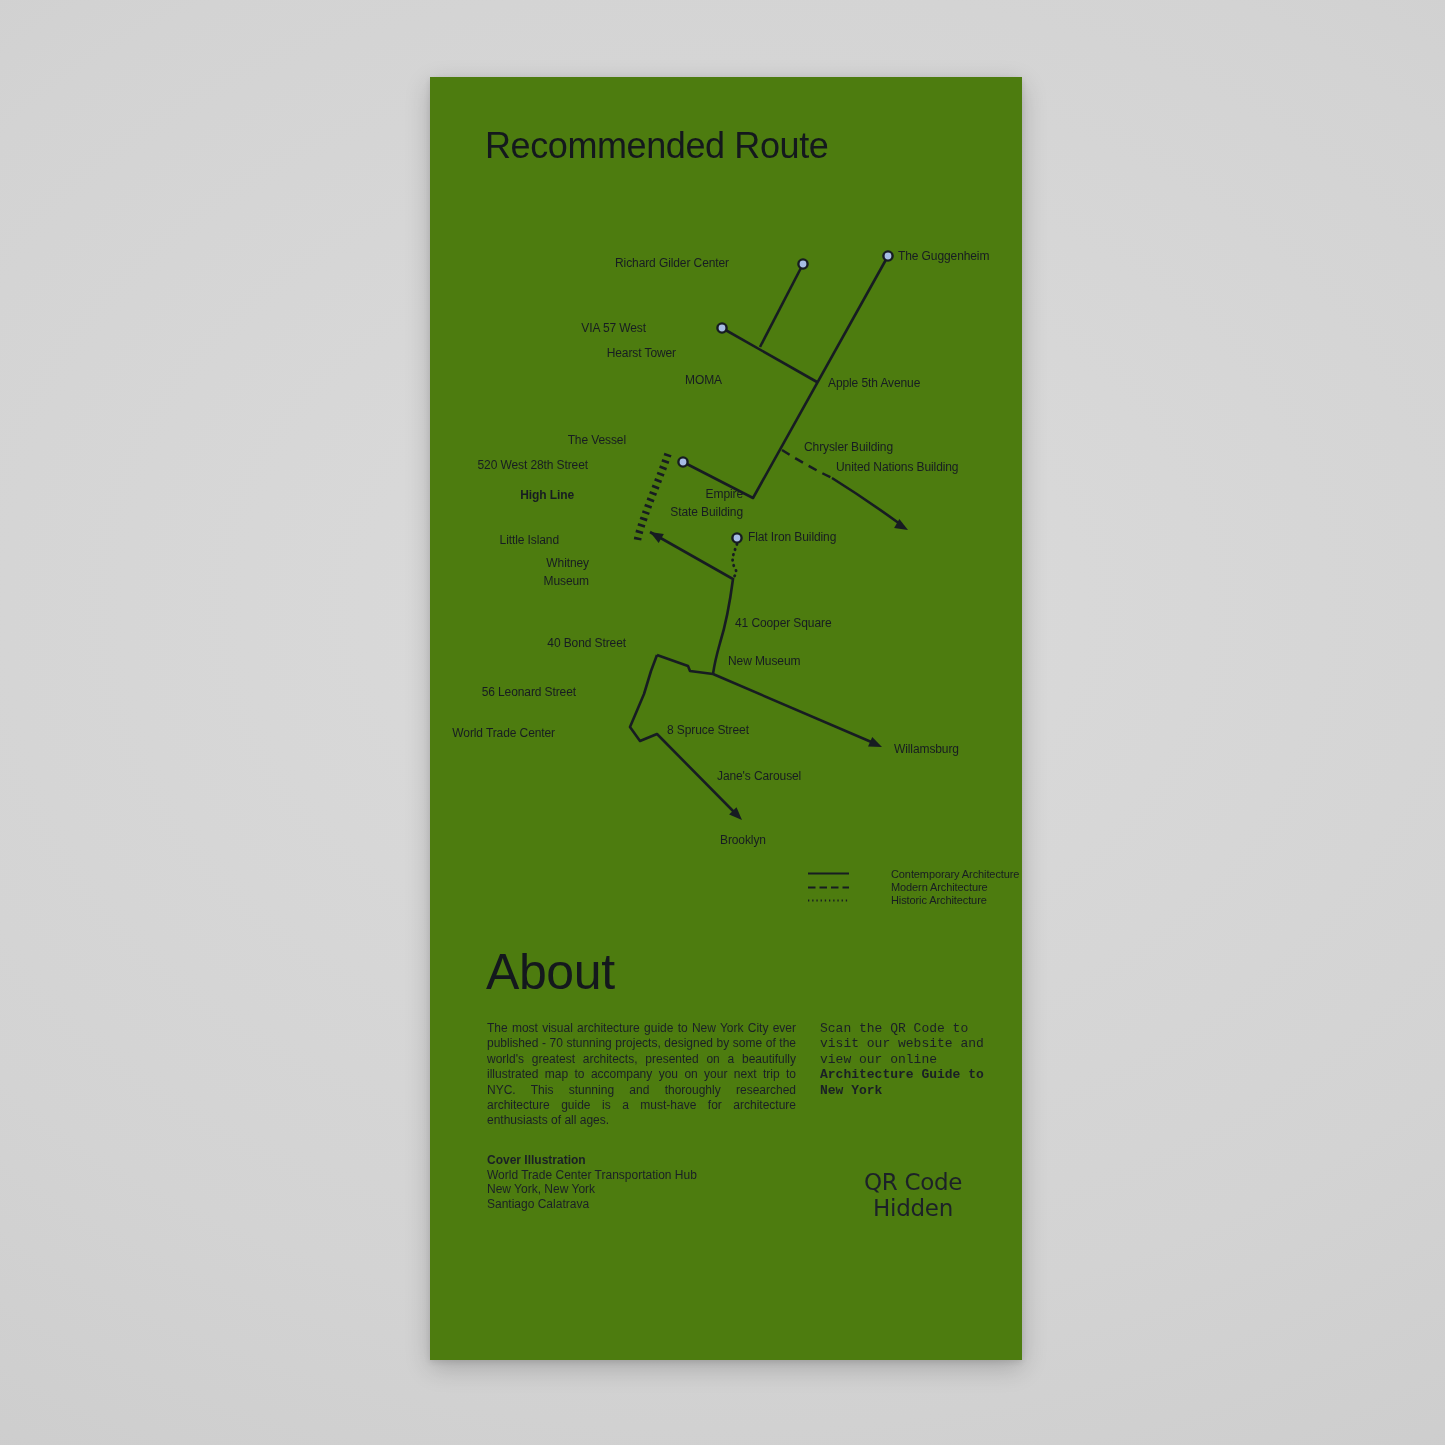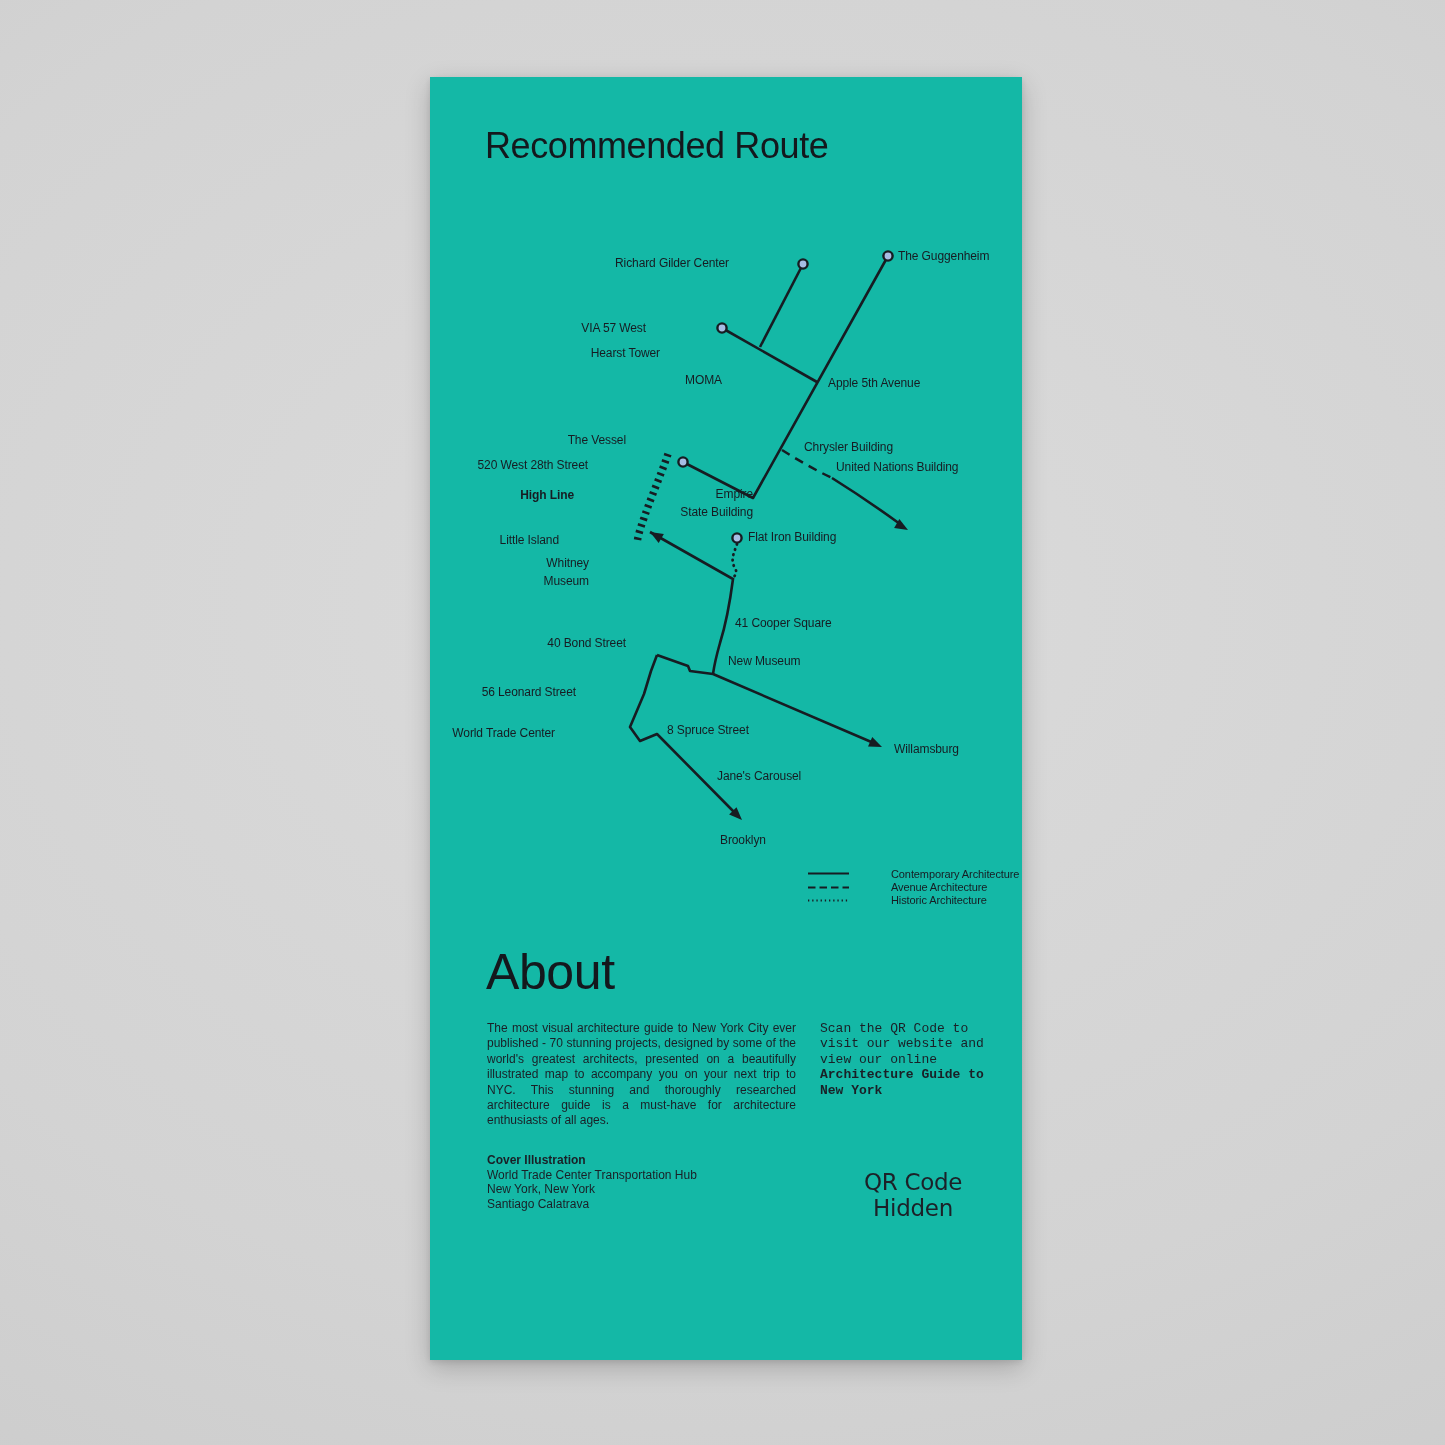--- a/index.html
+++ b/index.html
@@ -4,21 +4,21 @@
 <style>
   html,body{margin:0;padding:0;}
   body{
     width:1445px;height:1445px;position:relative;overflow:hidden;
     background:radial-gradient(120% 90% at 50% 42%, #dbdbdb 0%, #d3d3d3 55%, #c8c8c8 100%);
     font-family:"Liberation Sans", sans-serif;
     -webkit-font-smoothing:antialiased;
   }
   .poster{
     position:absolute;left:430px;top:77px;width:592px;height:1283px;
-    background:#14b8a6;color:#171c22;
+    background:#4d7c0f;color:#171c22;
     box-shadow:0 8px 24px rgba(0,0,0,.20), 0 2px 6px rgba(0,0,0,.10);
   }
   .poster-title{
     position:absolute;left:55px;top:48px;margin:0;
     font-size:36px;font-weight:500;letter-spacing:-.4px;color:#14181d;
   }
   .map{position:absolute;left:0;top:0;width:526px;height:900px;}
   .map svg{position:absolute;left:0;top:0;}
   .lbl{
     position:absolute;font-size:12px;line-height:14px;letter-spacing:-.1px;
@@ -85,29 +85,29 @@
       <circle cx="458" cy="179" r="4.6" fill="#a6bde4" stroke="#171c22" stroke-width="2.4"></circle>
       <circle cx="373" cy="187" r="4.6" fill="#a6bde4" stroke="#171c22" stroke-width="2.4"></circle>
       <circle cx="292" cy="251" r="4.6" fill="#a6bde4" stroke="#171c22" stroke-width="2.4"></circle>
       <circle cx="253" cy="385" r="4.6" fill="#a6bde4" stroke="#171c22" stroke-width="2.4"></circle>
       <circle cx="307" cy="461" r="4.6" fill="#a6bde4" stroke="#171c22" stroke-width="2.4"></circle>
     </svg>
 
     <div class="lbl r" style="right:227px;top:179px;">Richard Gilder Center</div>
     <div class="lbl" style="left:468px;top:172px;">The Guggenheim</div>
     <div class="lbl r" style="right:310px;top:244px;margin-left:12px;">VIA 57 West</div>
-    <div class="lbl r" style="right:296px;top:269px;">Hearst Tower</div>
+    <div class="lbl r" style="right:280px;top:269px;">Hearst Tower</div>
     <div class="lbl r" style="right:234px;top:296px;">MOMA</div>
     <div class="lbl" style="left:398px;top:299px;">Apple 5th Avenue</div>
     <div class="lbl r" style="right:330px;top:356px;">The Vessel</div>
     <div class="lbl r" style="right:368px;top:381px;">520 West 28th Street</div>
     <div class="lbl r bold" style="right:382px;top:411px;">High Line</div>
     <div class="lbl" style="left:374px;top:363px;">Chrysler Building</div>
     <div class="lbl" style="left:406px;top:383px;">United Nations Building</div>
-    <div class="lbl r two" style="right:203px;top:408px;margin-left:20px;">
+    <div class="lbl r two" style="right:213px;top:408px;margin-left:20px;">
       <div>Empire</div>
       <div>State Building</div>
     </div>
     <div class="lbl r" style="right:397px;top:456px;">Little Island</div>
     <div class="lbl r two" style="right:367px;top:477px;">
       <div>Whitney</div>
       <div>Museum</div>
     </div>
     <div class="lbl" style="left:318px;top:453px;">Flat Iron Building</div>
     <div class="lbl" style="left:305px;top:539px;">41 Cooper Square</div>
@@ -125,21 +125,21 @@
     <div class="legend-row">
       <svg class="legend-sample" width="41" height="5">
         <line x1="0" y1="2.5" x2="41" y2="2.5" stroke="#171c22" stroke-width="2.2"></line>
       </svg>
       <span class="legend-label">Contemporary Architecture</span>
     </div>
     <div class="legend-row">
       <svg class="legend-sample" width="41" height="5">
         <line x1="0" y1="2.5" x2="41" y2="2.5" stroke="#171c22" stroke-width="2.2" stroke-dasharray="7.5 4"></line>
       </svg>
-      <span class="legend-label">Avenue Architecture</span>
+      <span class="legend-label">Modern Architecture</span>
     </div>
     <div class="legend-row">
       <svg class="legend-sample" width="41" height="5">
         <line x1="0" y1="2.5" x2="41" y2="2.5" stroke="#171c22" stroke-width="2.2" stroke-dasharray="1.3 2.9"></line>
       </svg>
       <span class="legend-label">Historic Architecture</span>
     </div>
   </div>
 
   <h2 class="about-heading">About</h2>

